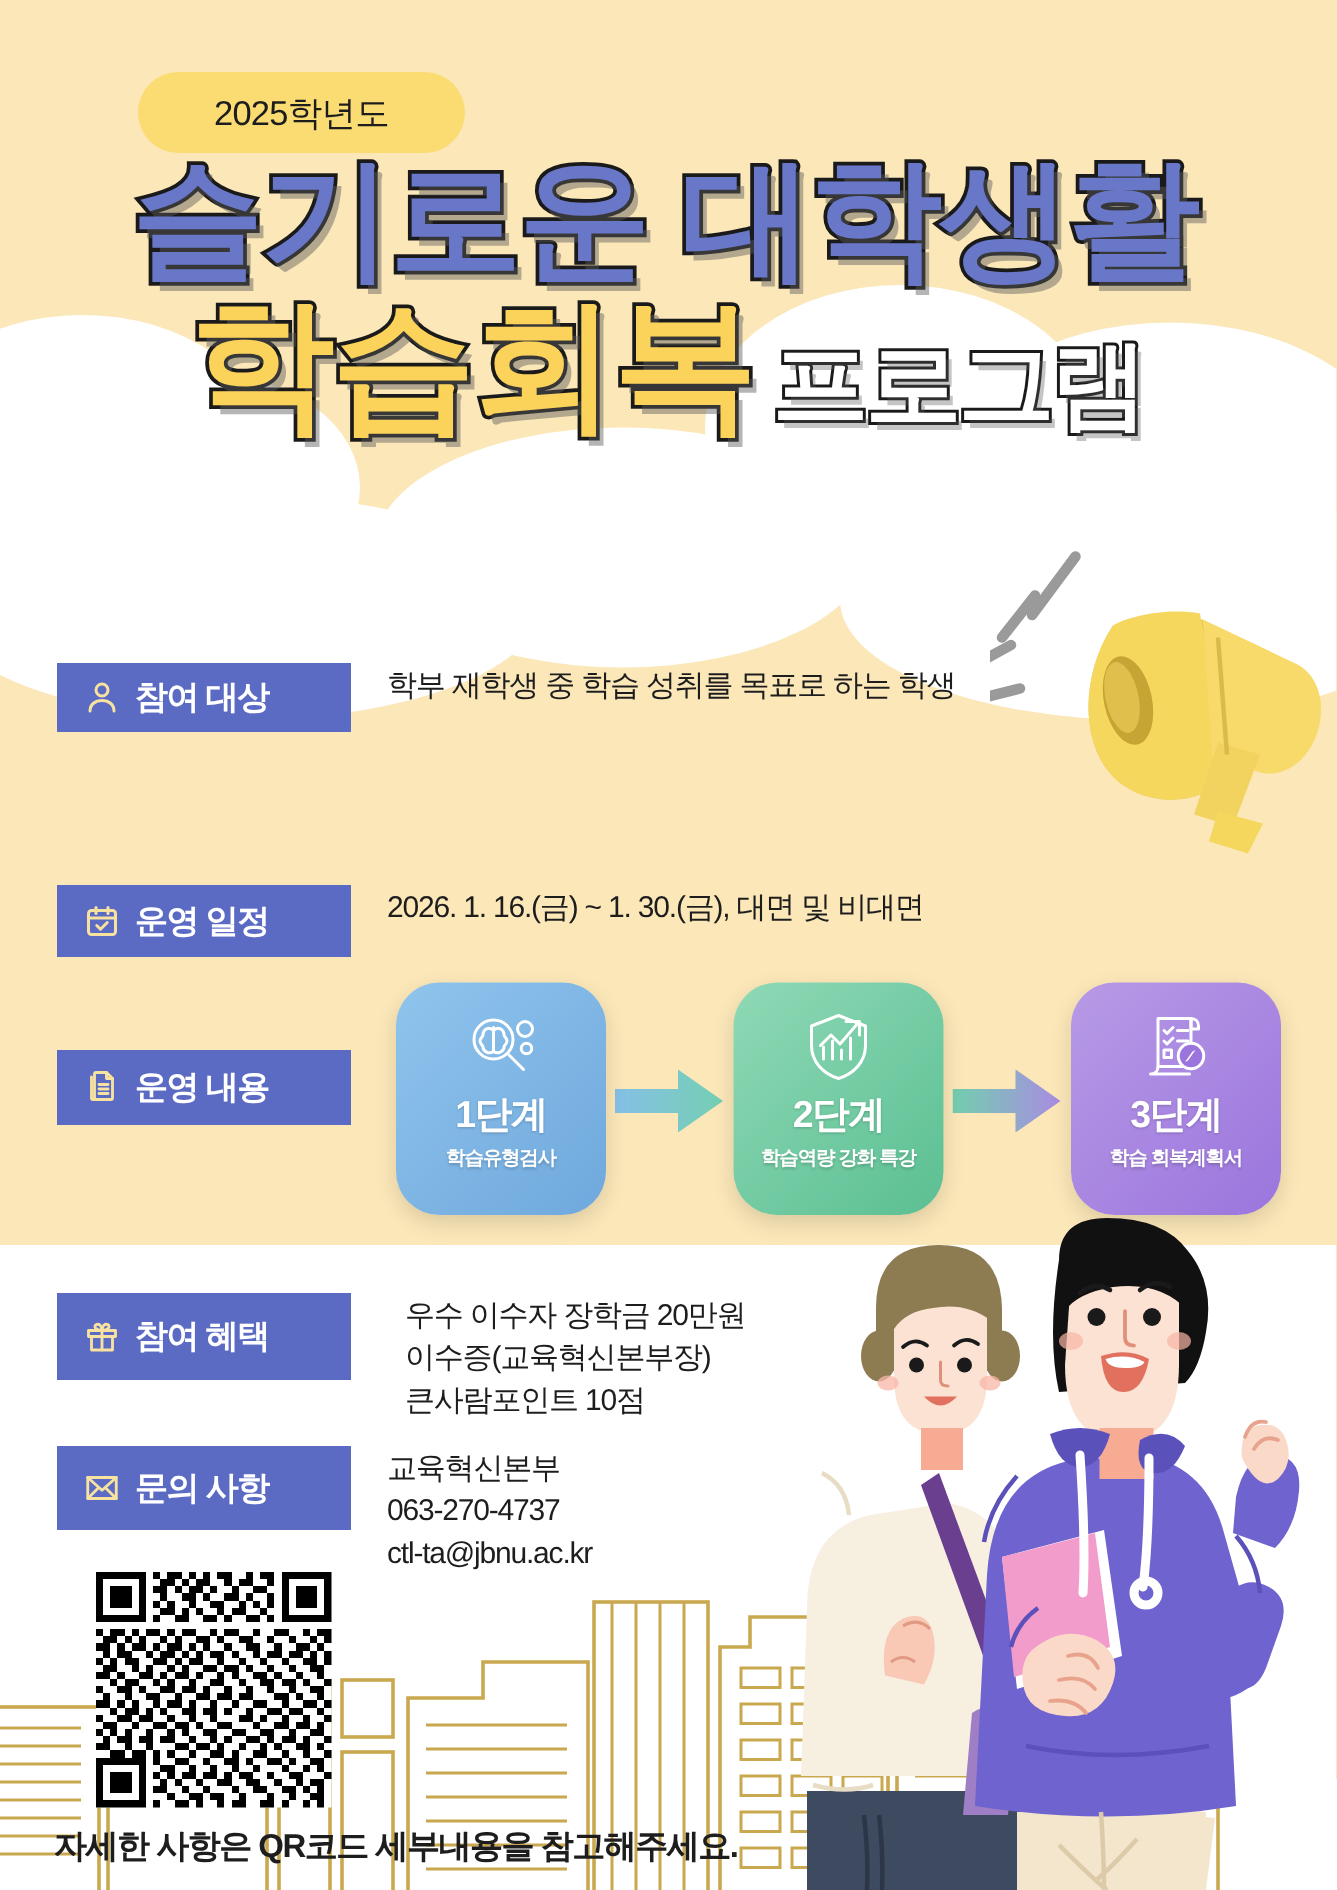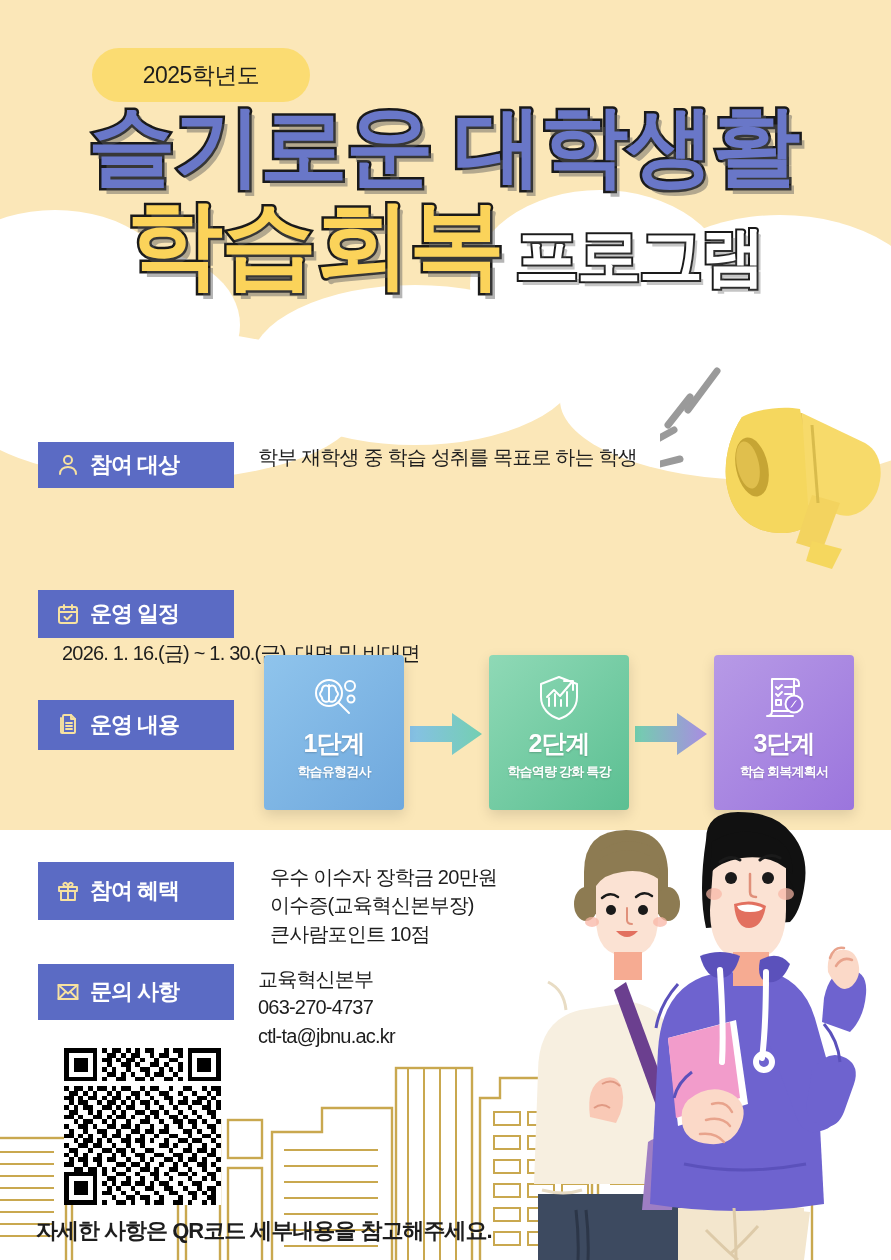--- a/index.html
+++ b/index.html
@@ -61,21 +61,21 @@
   .badge .bi{width:24px;height:24px;flex:0 0 auto;display:block;}
   .badge .bl{color:#ffffff;font-size:22px;font-weight:700;letter-spacing:-1px;}
   .rowtext{margin-left:24px;padding-top:1px;}
   .rowtext div{
     font-size:20px;color:#1d1d1d;line-height:1.42;letter-spacing:-.8px;white-space:nowrap;
   }
 
   
   .steps{position:absolute;left:264px;top:655px;width:590px;height:160px;}
   .step{
-    position:absolute;top:0;width:140px;height:155px;border-radius:4px;
+    position:absolute;top:0;width:140px;height:155px;border-radius:29px;
     box-shadow:0 5px 14px rgba(0,0,0,.13);
     display:flex;flex-direction:column;align-items:center;justify-content:flex-start;
     padding-top:18px;box-sizing:border-box;
   }
   .step .sicon{width:50px;height:50px;margin-bottom:8px;}
   .step .snum{font-size:25px;font-weight:700;color:#fff;line-height:1;letter-spacing:-1px;text-shadow:0 1px 2px rgba(0,0,0,.2);}
   .step .sdesc{font-size:13px;font-weight:700;color:#fff;margin-top:7px;letter-spacing:-.8px;text-shadow:0 1px 2px rgba(0,0,0,.2);}
   .s1{left:0;background:linear-gradient(135deg,#8fc4ec 0%,#6fa8dd 100%);}
   .s2{left:225px;background:linear-gradient(135deg,#8fd9b6 0%,#5bbf92 100%);}
   .s3{left:450px;background:linear-gradient(135deg,#b79ae6 0%,#9b75dd 100%);}
@@ -226,21 +226,21 @@
           <path d="M4 21c0-4.4 3.6-7 8-7s8 2.6 8 7"></path>
       </svg>
       <span class="bl">참여 대상</span>
     </div>
     <div class="rowtext">
       <div>학부 재학생 중 학습 성취를 목표로 하는 학생</div>
     </div>
   </div>
 
 
-  <div class="row" style="left:38px;top:590px;flex-direction:column;">
+  <div class="row" style="left:38px;top:590px;">
     <div class="badge" style="height:48px;">
       <svg class="bi" viewBox="0 0 24 24" fill="none" stroke="#f7e2a0" stroke-width="2" stroke-linecap="round" stroke-linejoin="round">
         <rect x="3" y="5" width="18" height="16" rx="2"></rect>
           <line x1="3" y1="10" x2="21" y2="10"></line>
         <line x1="8" y1="3" x2="8" y2="7"></line>
           <line x1="16" y1="3" x2="16" y2="7"></line>
         <polyline points="8.5,15 11,17.5 15.5,13"></polyline>
       </svg>
       <span class="bl">운영 일정</span>
     </div>

